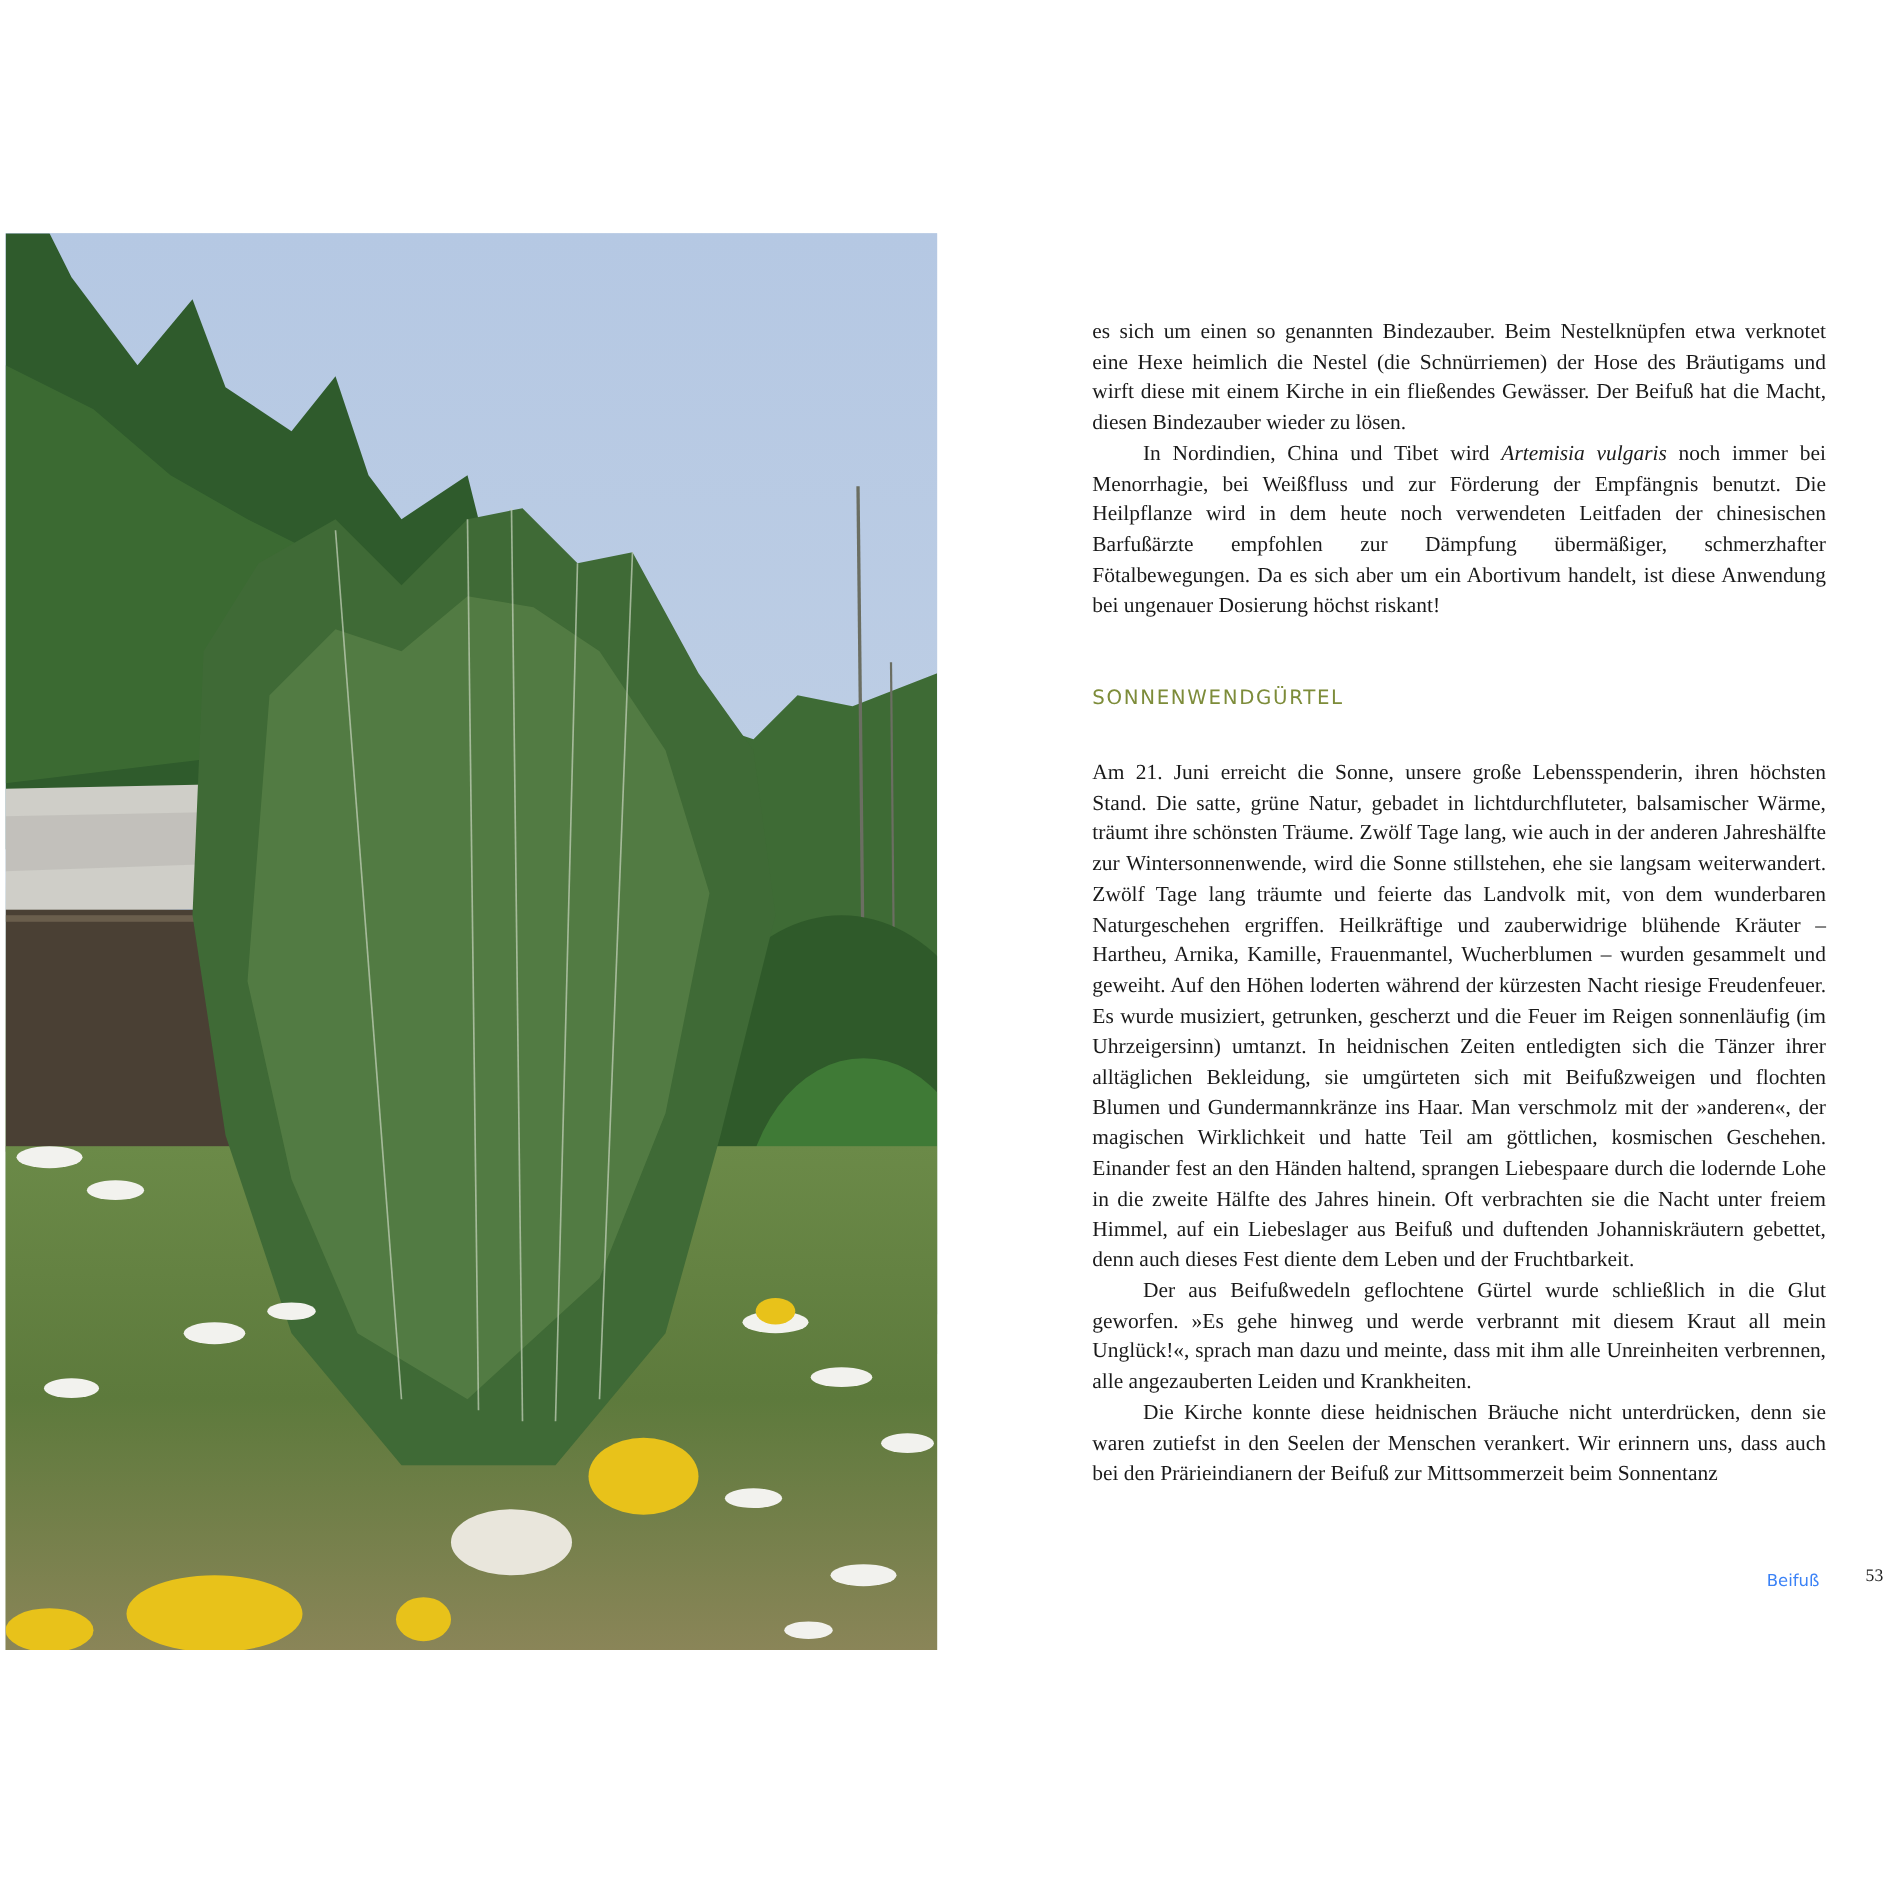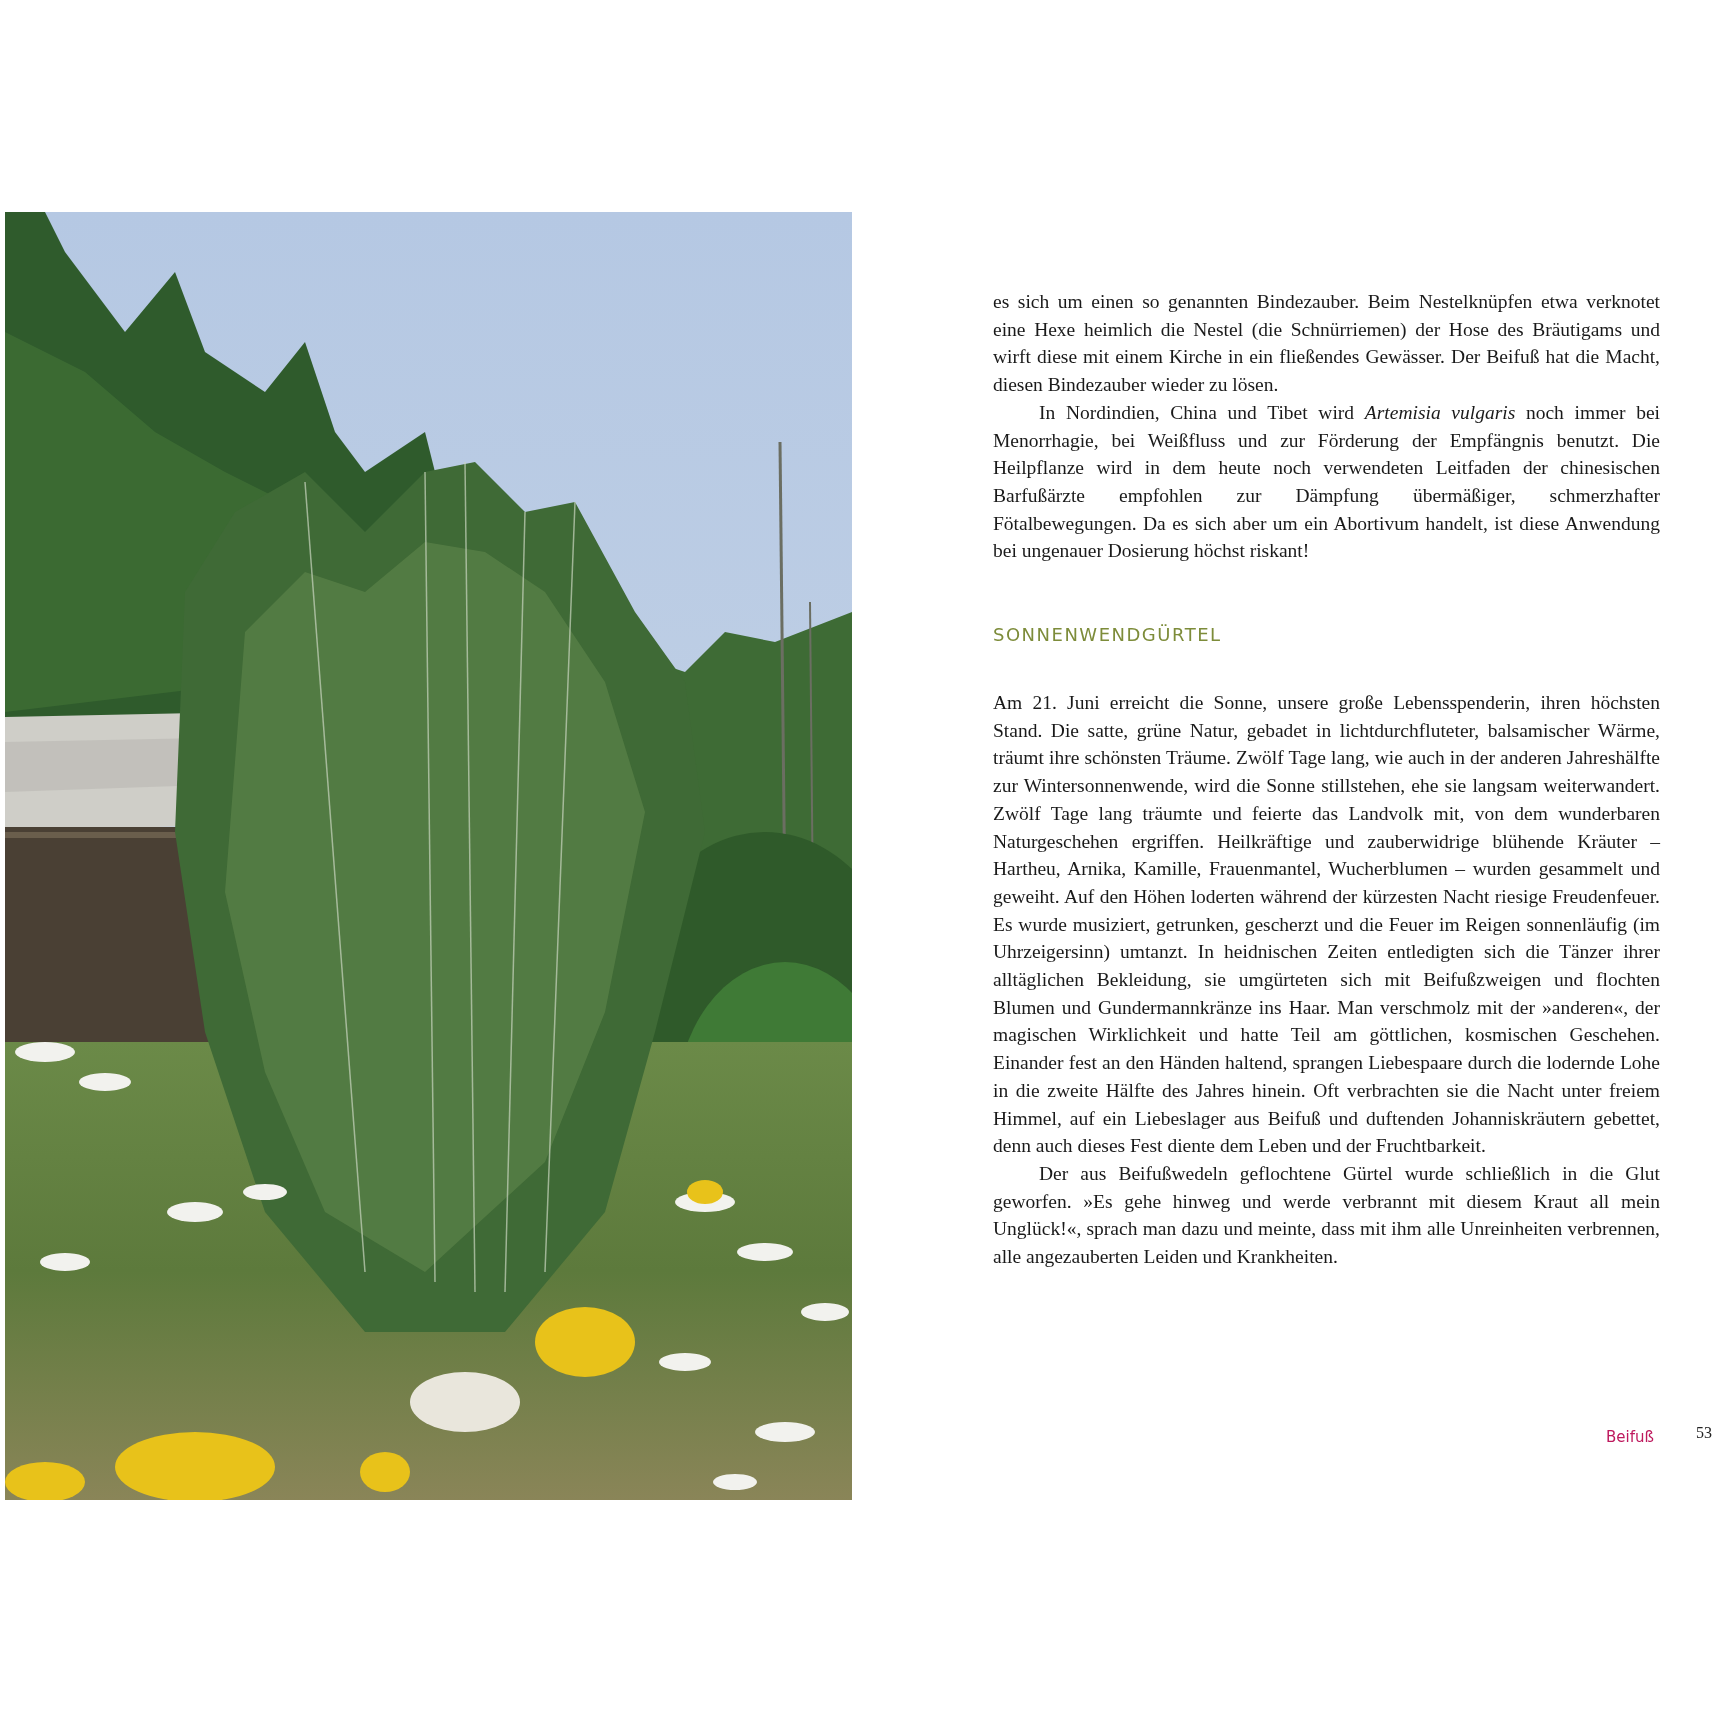--- a/index.html
+++ b/index.html
@@ -28,21 +28,21 @@
     font-size: 18px; letter-spacing: 1.5px; color: #7d8c3a; font-weight: normal;
     line-height: 28px;
   }
 
   .footer {
     position: absolute; top: 1424px; right: 0; width: 300px; height: 26px;
   }
   .running-head {
     position: absolute; right: 60px; top: 4px;
     font-family: "DejaVu Sans", "Liberation Sans", sans-serif;
-    font-size: 15px; color: #be185d;
+    font-size: 15px; color: #3b82f6;
   }
   .page-number {
     position: absolute; right: 2px; top: 0px;
     font-family: "Liberation Serif", serif; font-size: 16px; color: #222;
   }
 </style>
 </head>
 <body>
 
 <div class="photo">
@@ -116,18 +116,19 @@
 </div>
 
 <div class="text-col">
   <p>es sich um einen so genannten Bindezauber. Beim Nestelknüpfen etwa verknotet eine Hexe heimlich die Nestel (die Schnürriemen) der Hose des Bräutigams und wirft diese mit einem Kirche in ein fließendes Gewässer. Der Beifuß hat die Macht, diesen Bindezauber wieder zu lösen.</p>
   <p class="indent"><span>In Nordindien, China und Tibet wird </span><em>Artemisia vulgaris</em><span> noch immer bei Menorrhagie, bei Weißfluss und zur Förderung der Empfängnis benutzt. Die Heilpflanze wird in dem heute noch verwendeten Leitfaden der chinesischen Barfußärzte empfohlen zur Dämpfung übermäßiger, schmerzhafter Fötalbewegungen. Da es sich aber um ein Abortivum handelt, ist diese Anwendung bei ungenauer Dosierung höchst riskant!</span></p>
 
   <h2 class="section-heading">SONNENWENDGÜRTEL</h2>
 
   <p>Am 21. Juni erreicht die Sonne, unsere große Lebensspenderin, ihren höchsten Stand. Die satte, grüne Natur, gebadet in lichtdurchfluteter, balsamischer Wärme, träumt ihre schönsten Träume. Zwölf Tage lang, wie auch in der anderen Jahreshälfte zur Wintersonnenwende, wird die Sonne stillstehen, ehe sie langsam weiterwandert. Zwölf Tage lang träumte und feierte das Landvolk mit, von dem wunderbaren Naturgeschehen ergriffen. Heilkräftige und zauberwidrige blühende Kräuter – Hartheu, Arnika, Kamille, Frauenmantel, Wucherblumen – wurden gesammelt und geweiht. Auf den Höhen loderten während der kürzesten Nacht riesige Freudenfeuer. Es wurde musiziert, getrunken, gescherzt und die Feuer im Reigen sonnenläufig (im Uhrzeigersinn) umtanzt. In heidnischen Zeiten entledigten sich die Tänzer ihrer alltäglichen Bekleidung, sie umgürteten sich mit Beifußzweigen und flochten Blumen und Gundermannkränze ins Haar. Man verschmolz mit der »anderen«, der magischen Wirklichkeit und hatte Teil am göttlichen, kosmischen Geschehen. Einander fest an den Händen haltend, sprangen Liebespaare durch die lodernde Lohe in die zweite Hälfte des Jahres hinein. Oft verbrachten sie die Nacht unter freiem Himmel, auf ein Liebeslager aus Beifuß und duftenden Johanniskräutern gebettet, denn auch dieses Fest diente dem Leben und der Fruchtbarkeit.</p>
   <p class="indent">Der aus Beifußwedeln geflochtene Gürtel wurde schließlich in die Glut geworfen. »Es gehe hinweg und werde verbrannt mit diesem Kraut all mein Unglück!«, sprach man dazu und meinte, dass mit ihm alle Unreinheiten verbrennen, alle angezauberten Leiden und Krankheiten.</p>
+  <p class="indent">Die Kirche konnte diese heidnischen Bräuche nicht unterdrücken, denn sie waren zutiefst in den Seelen der Menschen verankert. Wir erinnern uns, dass auch bei den Prärieindianern der Beifuß zur Mittsommerzeit beim Sonnentanz</p>
 </div>
 
 <div class="footer">
   <span class="running-head">Beifuß</span>
   <span class="page-number">53</span>
 </div>
 
 </body></html>

